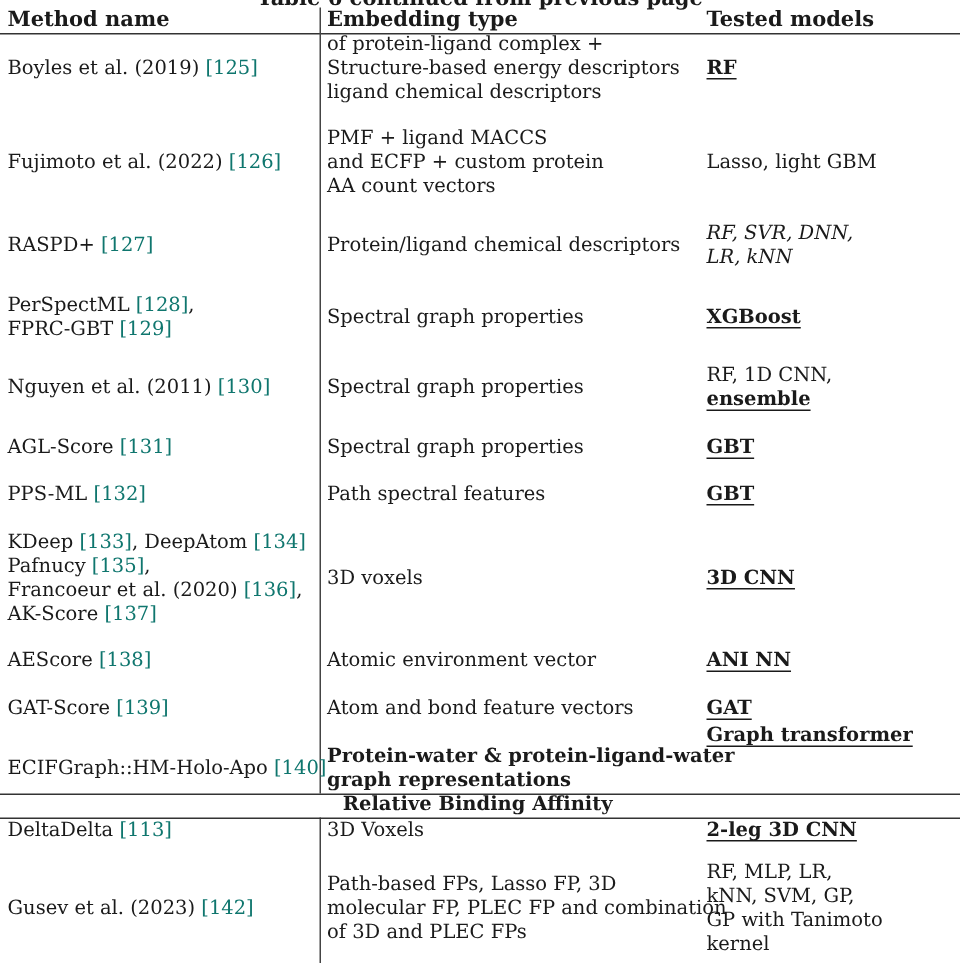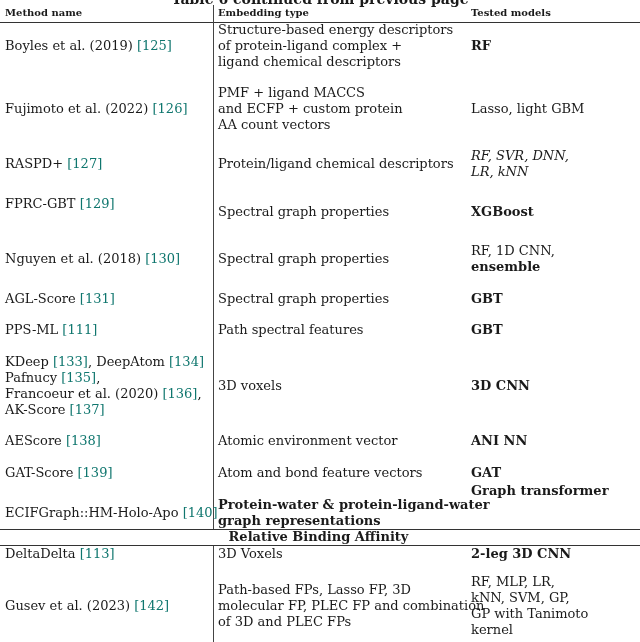--- a/index.html
+++ b/index.html
@@ -1,28 +1,28 @@
 <!DOCTYPE html>
 <html><head>
 <meta charset="utf-8">
 <style>
   html, body { margin: 0; padding: 0; background: #ffffff; }
   body { width: 640px; height: 642px; overflow: hidden; position: relative;
          font-family: "DejaVu Serif", "Liberation Serif", serif; color: #1a1a1a; font-size: 13px; }
   .caption { position: absolute; left: 0; width: 640px; top: -9px; text-align: center;
              font-weight: bold; font-size: 14px; line-height: 16px; }
-  .hdr { position: absolute; top: 5px; font-weight: bold; font-size: 10px; line-height: 16px; }
+  .hdr { position: absolute; top: 5px; font-weight: bold; font-size: 14px; line-height: 16px; }
   .hrule { position: absolute; left: 0; width: 640px; height: 1px; background: #333; }
   .vrule { position: absolute; left: 213px; width: 1px; background: #444; }
   .cell { position: absolute; line-height: 16px; white-space: nowrap; }
   .c1 { left: 5px; }
   .c2 { left: 218px; }
   .c3 { left: 471px; }
   .ref { color: #0f766e; }
-  .best { font-weight: bold; text-underline-offset: 3px; }
+  .best { font-weight: bold; text-decoration: underline; text-underline-offset: 3px; }
   .section { position: absolute; left: 0; width: 637px; top: 529px; height: 16px; text-align: center;
              font-weight: bold; line-height: 16px; }
 </style>
 </head>
 <body>
 
 <div class="caption">Table 6 continued from previous page</div>
 <div class="hdr c1">Method name</div>
 <div class="hdr c2">Embedding type</div>
 <div class="hdr c3">Tested models</div>
@@ -31,22 +31,22 @@
 <div class="vrule" style="top:545px;height:97px"></div>
 <div class="hrule" style="top:529px"></div>
 <div class="section">Relative Binding Affinity</div>
 <div class="hrule" style="top:545px"></div>
 
 <div id="rows">
     <div class="cell c1" style="top: 38px;">
       <div><span>Boyles et al. (2019) </span><span class="ref">[125]</span></div>
     </div>
     <div class="cell c2" style="top: 22px;">
+      <div>of protein-ligand complex +</div>
       <div>Structure-based energy descriptors</div>
-      <div>of protein-ligand complex +</div>
       <div>ligand chemical descriptors</div>
     </div>
     <div class="cell c3" style="top: 38px;">
       <div class="best">RF</div>
     </div>
     <div class="cell c1" style="top: 101px;">
       <div><span>Fujimoto et al. (2022) </span><span class="ref">[126]</span></div>
     </div>
     <div class="cell c2" style="top: 85px;">
       <div>PMF + ligand MACCS</div>
@@ -60,49 +60,50 @@
       <div><span>RASPD+ </span><span class="ref">[127]</span></div>
     </div>
     <div class="cell c2" style="top: 156px;">
       <div>Protein/ligand chemical descriptors</div>
     </div>
     <div class="cell c3" style="top: 148px; font-style: italic;">
       <div>RF, SVR, DNN,</div>
       <div>LR, kNN</div>
     </div>
     <div class="cell c1" style="top: 196px;">
+      <div><span>PerSpectML </span><span class="ref">[128]</span>,</div>
       <div><span>FPRC-GBT </span><span class="ref">[129]</span></div>
     </div>
     <div class="cell c2" style="top: 204px;">
       <div>Spectral graph properties</div>
     </div>
     <div class="cell c3" style="top: 204px;">
       <div class="best">XGBoost</div>
     </div>
     <div class="cell c1" style="top: 251px;">
-      <div><span>Nguyen et al. (2018) </span><span class="ref">[130]</span></div>
+      <div><span>Nguyen et al. (2011) </span><span class="ref">[130]</span></div>
     </div>
     <div class="cell c2" style="top: 251px;">
       <div>Spectral graph properties</div>
     </div>
     <div class="cell c3" style="top: 243px;">
       <div>RF, 1D CNN,</div>
       <div class="best">ensemble</div>
     </div>
     <div class="cell c1" style="top: 291px;">
       <div><span>AGL-Score </span><span class="ref">[131]</span></div>
     </div>
     <div class="cell c2" style="top: 291px;">
       <div>Spectral graph properties</div>
     </div>
     <div class="cell c3" style="top: 291px;">
       <div class="best">GBT</div>
     </div>
     <div class="cell c1" style="top: 322px;">
-      <div><span>PPS-ML </span><span class="ref">[111]</span></div>
+      <div><span>PPS-ML </span><span class="ref">[132]</span></div>
     </div>
     <div class="cell c2" style="top: 322px;">
       <div>Path spectral features</div>
     </div>
     <div class="cell c3" style="top: 322px;">
       <div class="best">GBT</div>
     </div>
     <div class="cell c1" style="top: 354px;">
       <div><span>KDeep </span><span class="ref">[133]</span><span>, DeepAtom </span><span class="ref">[134]</span></div>
       <div><span>Pafnucy </span><span class="ref">[135]</span><span>,</span></div>

